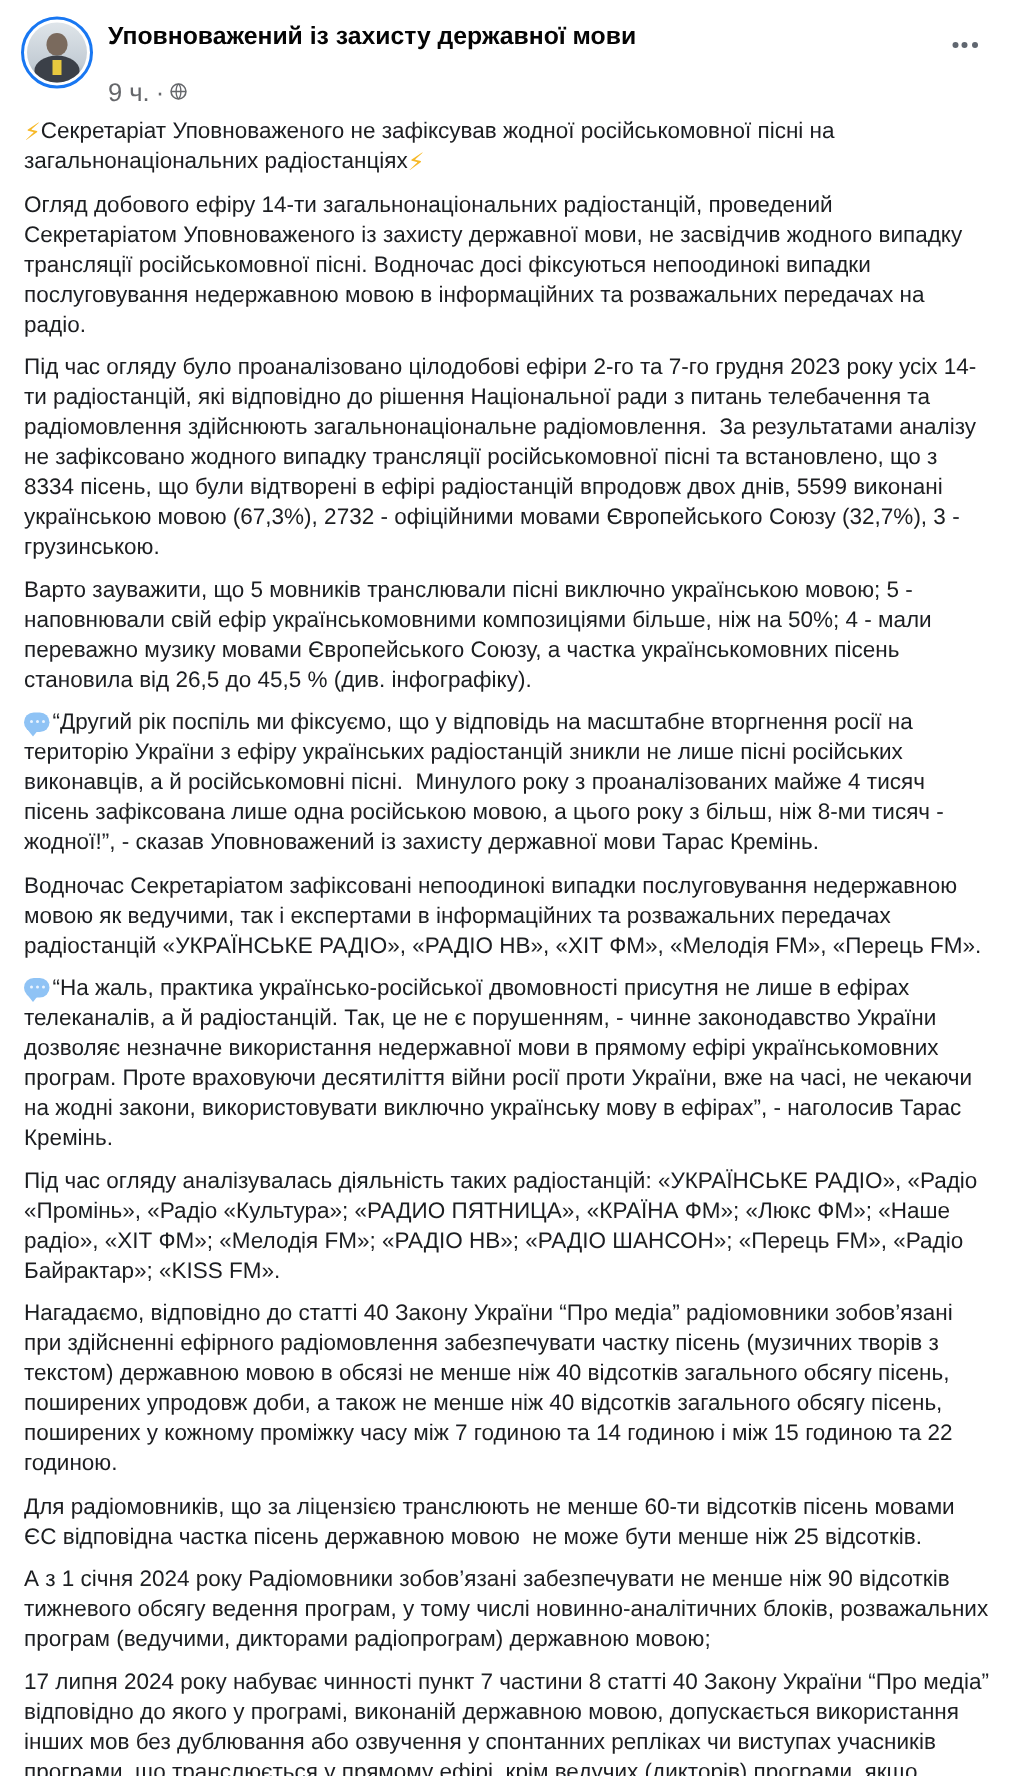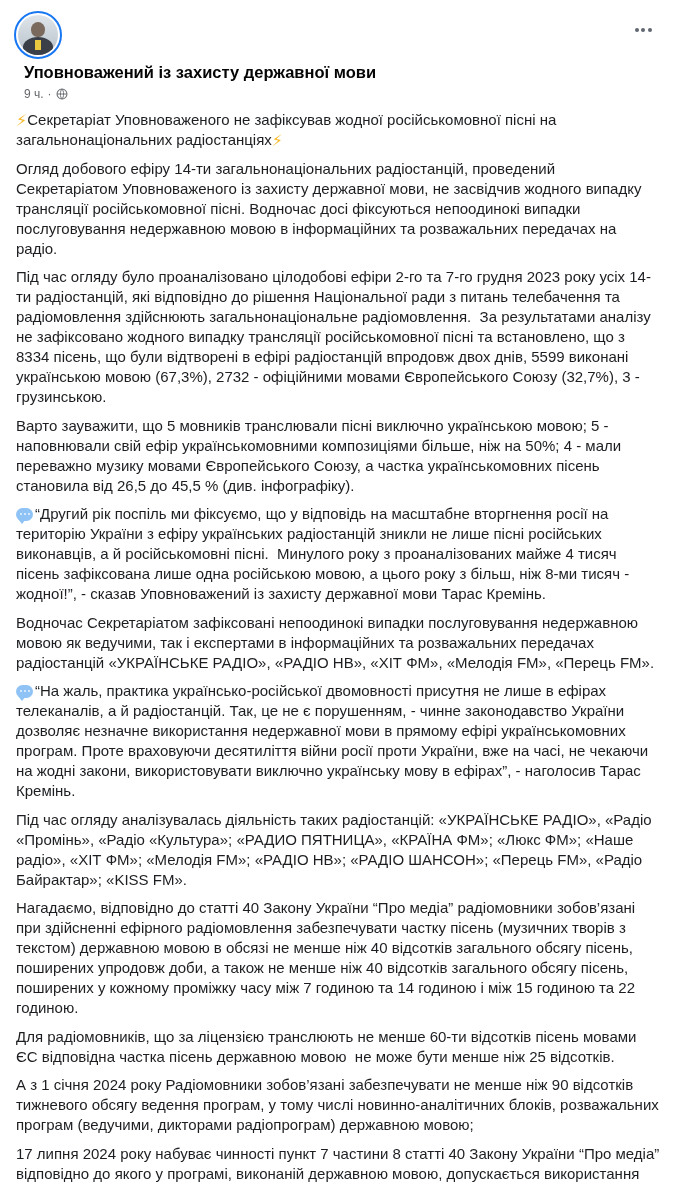--- a/index.html
+++ b/index.html
@@ -15,21 +15,20 @@
     min-height: 1184px;
     background: #ffffff;
     overflow: hidden;
   }
   
   .post-header {
     display: flex;
     align-items: flex-start;
     padding: 11px 16px 6px 14px;
     position: relative;
-    flex-direction: column;
   }
   .avatar-ring {
     width: 48px; height: 48px;
     border-radius: 50%;
     border: 2.5px solid #1877F2;
     display: flex; align-items: center; justify-content: center;
     background: #fff;
     cursor: pointer;
     flex-shrink: 0;
   }
@@ -59,23 +58,23 @@
   }
   .header-text { margin-left: 10px; padding-top: 3px; }
   .author-name {
     font-size: 16.5px;
     font-weight: 700;
     color: #050505;
     line-height: 21px;
     cursor: pointer;
   }
   .meta-row {
-    display: flex; align-items: center;
-    margin-top: 3px;
-    font-size: 12px;
+    display: flex; 
+    margin-top: 19px;
+    font-size: 17px;
     color: #65676B;
     line-height: 16px;
   }
   .meta-row .dot-sep { margin: 0 4px; }
   .globe { display: inline-block; width: 12px; height: 12px; }
   .menu-btn {
     position: absolute;
     right: 18px; top: 18px;
     width: 32px; height: 24px;
     display: flex; align-items: center; justify-content: center;

